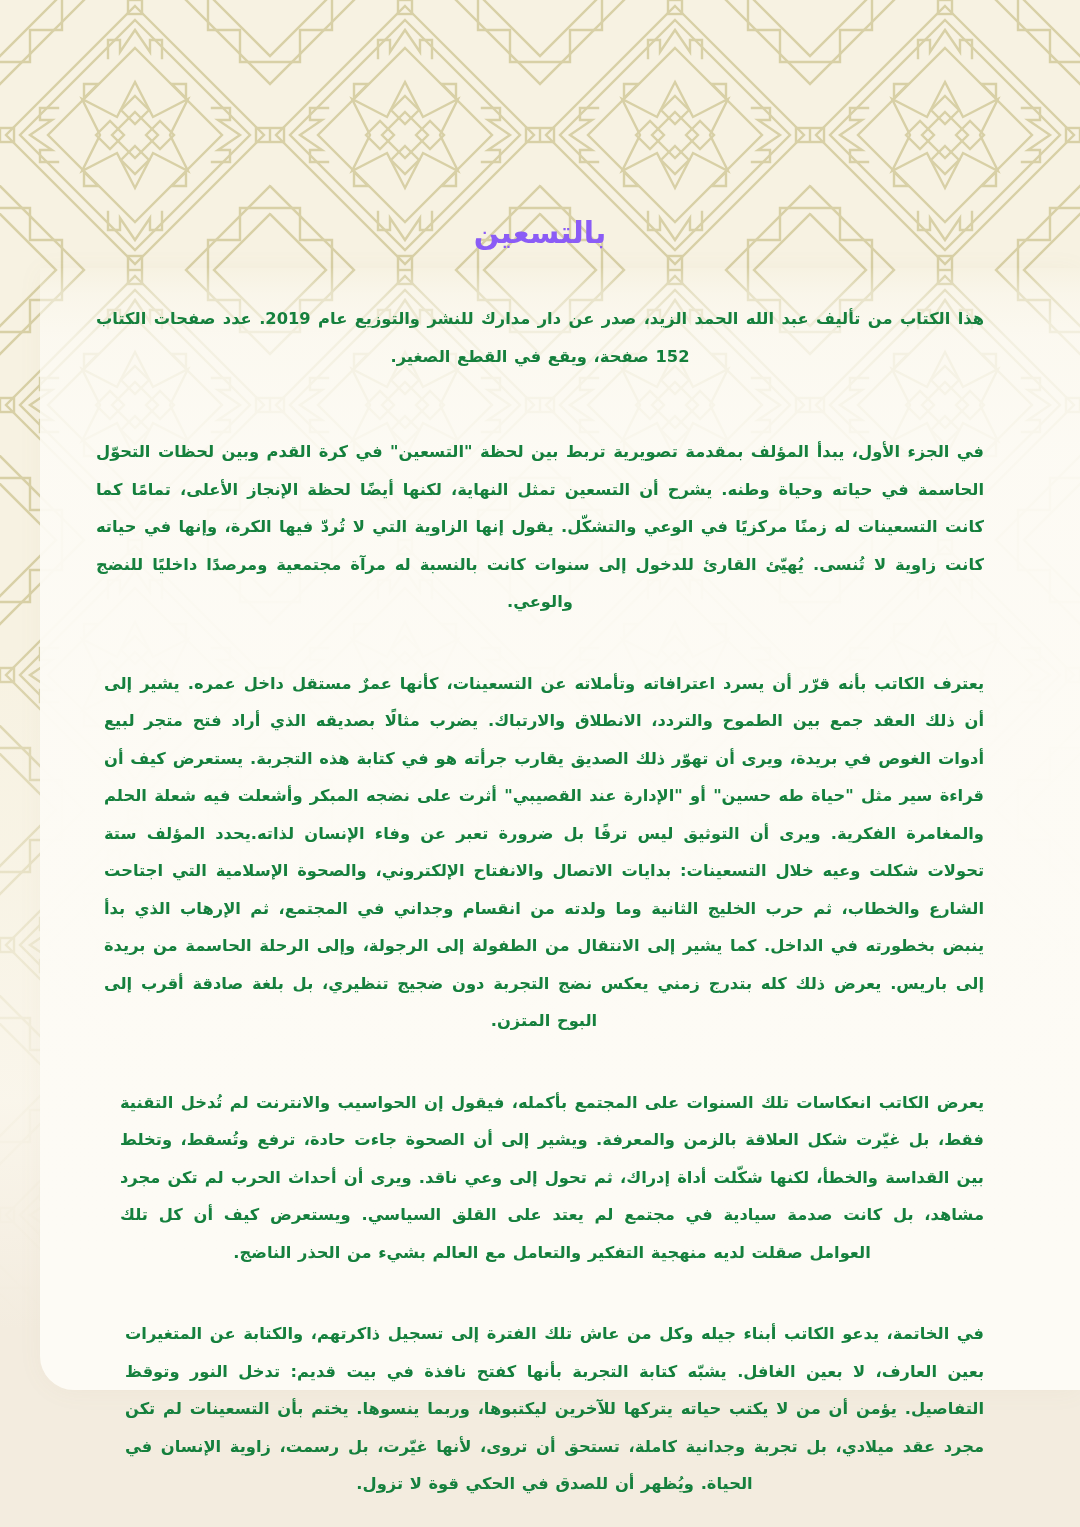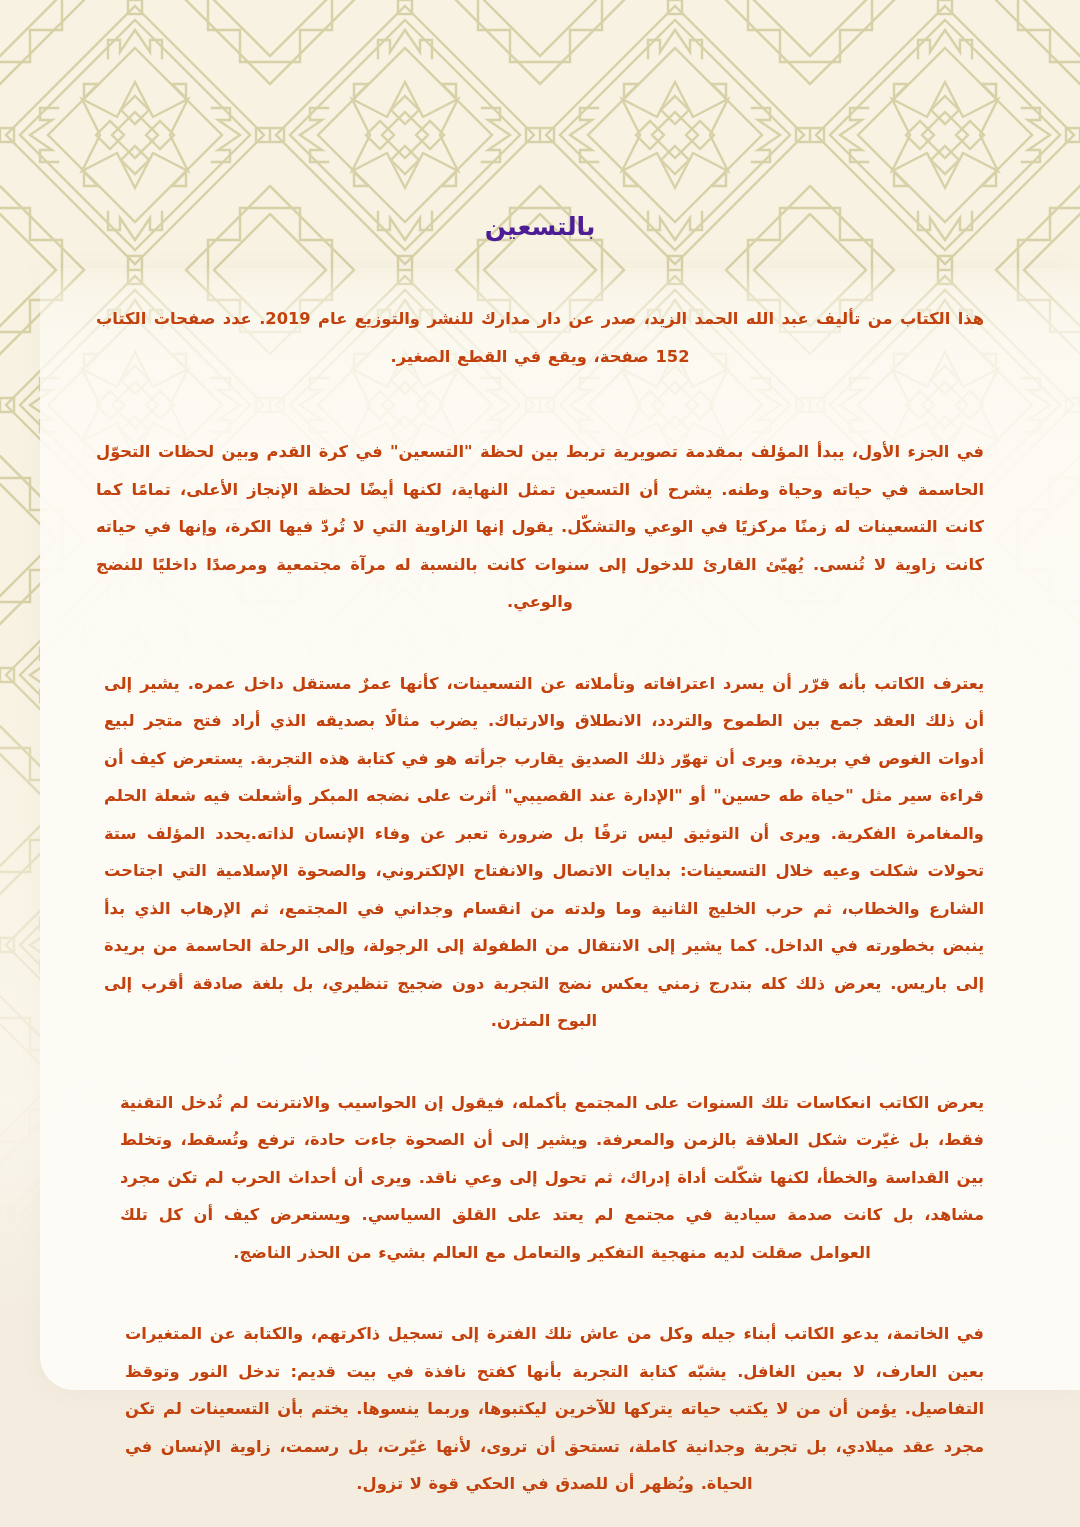--- a/index.html
+++ b/index.html
@@ -75,24 +75,24 @@
     box-shadow: 0 2px 26px rgba(160,140,100,0.05);
   }
 
   
   .title {
     position: absolute;
     top: 195px;
     left: 0;
     width: 1080px;
     text-align: center;
-    font-size: 25px;
+    font-size: 30px;
     font-weight: 700;
     letter-spacing: 0px;
-    color: #4c1d95;
+    color: #8b5cf6;
     direction: rtl;
     z-index: 5;
   }
 
   
   .article {
     position: absolute;
     top: 300px;
     left: 0;
     width: 1080px;
@@ -101,21 +101,21 @@
     direction: rtl;
     text-align: justify;
     text-align-last: center;
     z-index: 4;
   }
   .para {
     margin: 0 0 43px 0;
     font-size: 16.3px;
     font-weight: 700;
     line-height: 37.5px;
-    color: #c2410c;
+    color: #15803d;
     letter-spacing: 0px;
     word-spacing: 1px;
     text-align: justify;
     text-align-last: center;
   }
   .para:last-child { margin-bottom: 0; margin-left: 29px; }
 
   
   .para.p1 { margin-bottom: 58px; }
   .para.p2 { margin-bottom: 44px; }

